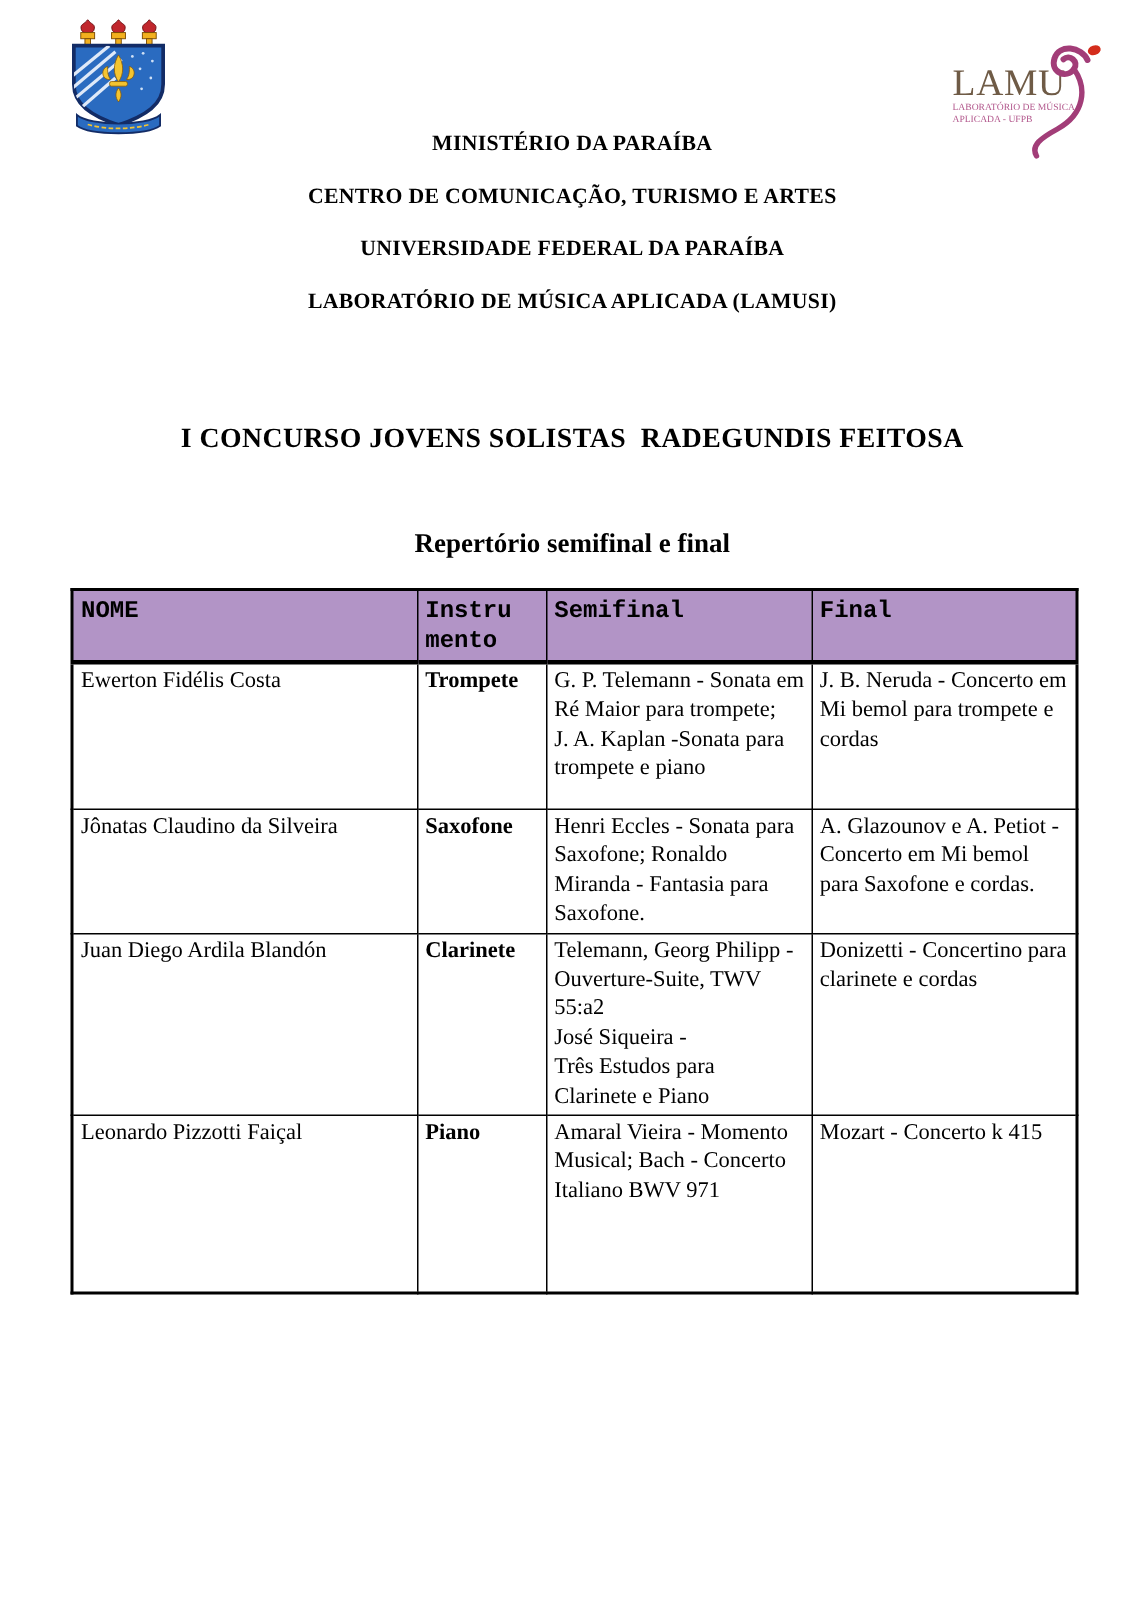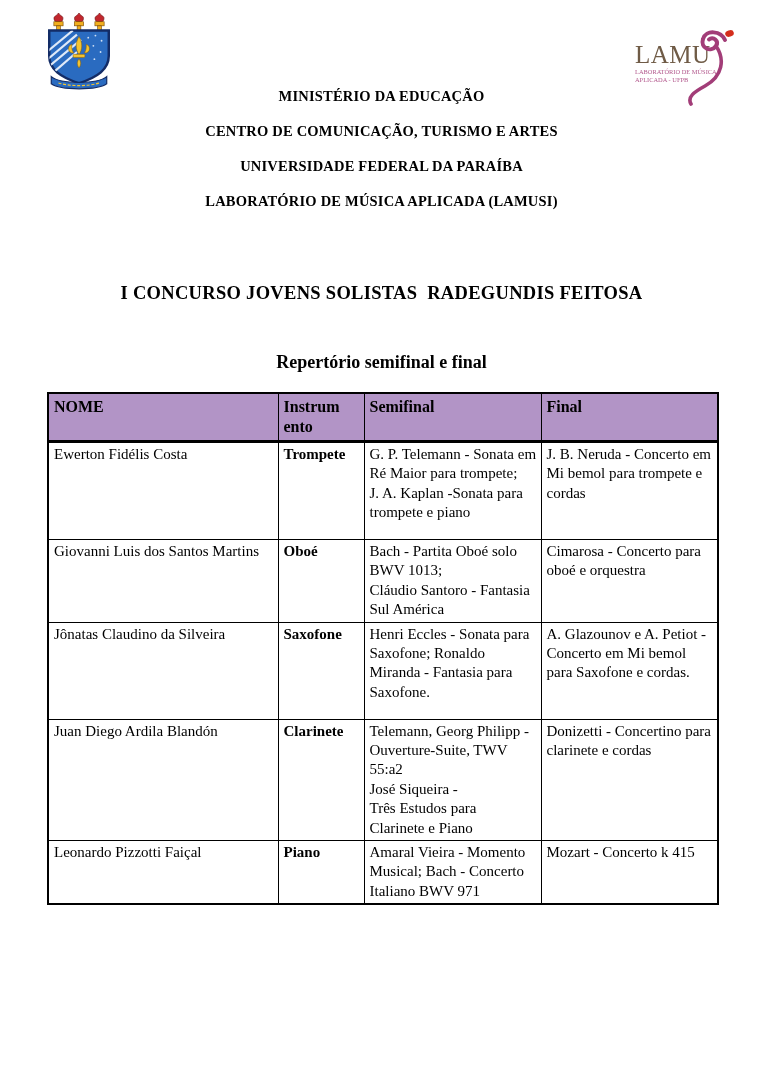--- a/index.html
+++ b/index.html
@@ -54,20 +54,21 @@
     background: #b294c6;
     border: 1px solid #000;
     border-bottom: 3px solid #000;
     font-size: 16px;
     font-weight: bold;
     text-align: left;
     vertical-align: top;
     padding: 3px 4px 3px 5px;
     line-height: 20px;
     height: 44px;
+    font-family: Liberation Mono, monospace;
   }
   .hdr-wrap-instr { display: inline-block; width: 60px; word-break: break-all; }
 
   td {
     border: 1px solid #000;
     vertical-align: top;
     padding: 2px 4px 2px 5px;
     font-size: 15px;
     line-height: 19.4px;
     white-space: pre-line;
@@ -148,21 +149,21 @@
       <path d="M92,14 C88,5 73,3 70,13 C67,22 78,27 83,20 C86.5,15 80,10 76,13.5" stroke-width="4"></path>
       <path d="M83,20 C92,33 90,50 72,60 C61,66 54,71 58,78" stroke-width="3.6"></path>
     </g>
     <ellipse cx="96.5" cy="7.5" rx="4.4" ry="3.2" transform="rotate(-18 96.5 7.5)" fill="#d42d1c"></ellipse>
     <text x="2" y="47.5" font-family="Liberation Serif, DejaVu Serif, serif" font-size="6.4" fill="#b2578c">LABORATÓRIO DE MÚSICA</text>
     <text x="2" y="55.5" font-family="Liberation Serif, DejaVu Serif, serif" font-size="6.4" fill="#b2578c">APLICADA - UFPB</text>
   </svg>
 </div>
 
 <div class="org-header">
-  <div class="org-line">MINISTÉRIO DA EDUCAÇÃO</div>
+  <div class="org-line">MINISTÉRIO DA PARAÍBA</div>
   <div class="org-line">CENTRO DE COMUNICAÇÃO, TURISMO E ARTES</div>
   <div class="org-line">UNIVERSIDADE FEDERAL DA PARAÍBA</div>
   <div class="org-line">LABORATÓRIO DE MÚSICA APLICADA (LAMUSI)</div>
 </div>
 
 <div class="doc-title">I CONCURSO JOVENS SOLISTAS  RADEGUNDIS FEITOSA</div>
 <div class="doc-subtitle">Repertório semifinal e final</div>
 
 <table class="repertoire">
   <colgroup>
@@ -183,27 +184,20 @@
   </thead>
   <tbody>
     <tr>
       <td>Ewerton Fidélis Costa</td>
       <td class="cell-instr">Trompete</td>
       <td>G. P. Telemann - Sonata em Ré Maior para trompete;
 J. A. Kaplan  -Sonata para trompete e piano</td>
       <td>J. B. Neruda - Concerto em Mi bemol para trompete e cordas</td>
     </tr>
     <tr>
-      <td>Giovanni Luis dos Santos Martins</td>
-      <td class="cell-instr">Oboé</td>
-      <td>Bach - Partita Oboé solo BWV 1013;
-Cláudio Santoro - Fantasia Sul América</td>
-      <td>Cimarosa -  Concerto para oboé e orquestra</td>
-    </tr>
-    <tr>
       <td>Jônatas Claudino da Silveira</td>
       <td class="cell-instr">Saxofone</td>
       <td>Henri Eccles - Sonata para Saxofone; Ronaldo Miranda -  Fantasia para Saxofone.</td>
       <td>A. Glazounov e A. Petiot - Concerto em Mi bemol para Saxofone e cordas.</td>
     </tr>
     <tr>
       <td>Juan Diego Ardila Blandón</td>
       <td class="cell-instr">Clarinete</td>
       <td>Telemann, Georg Philipp - Ouverture-Suite, TWV 55:a2
 José Siqueira -

